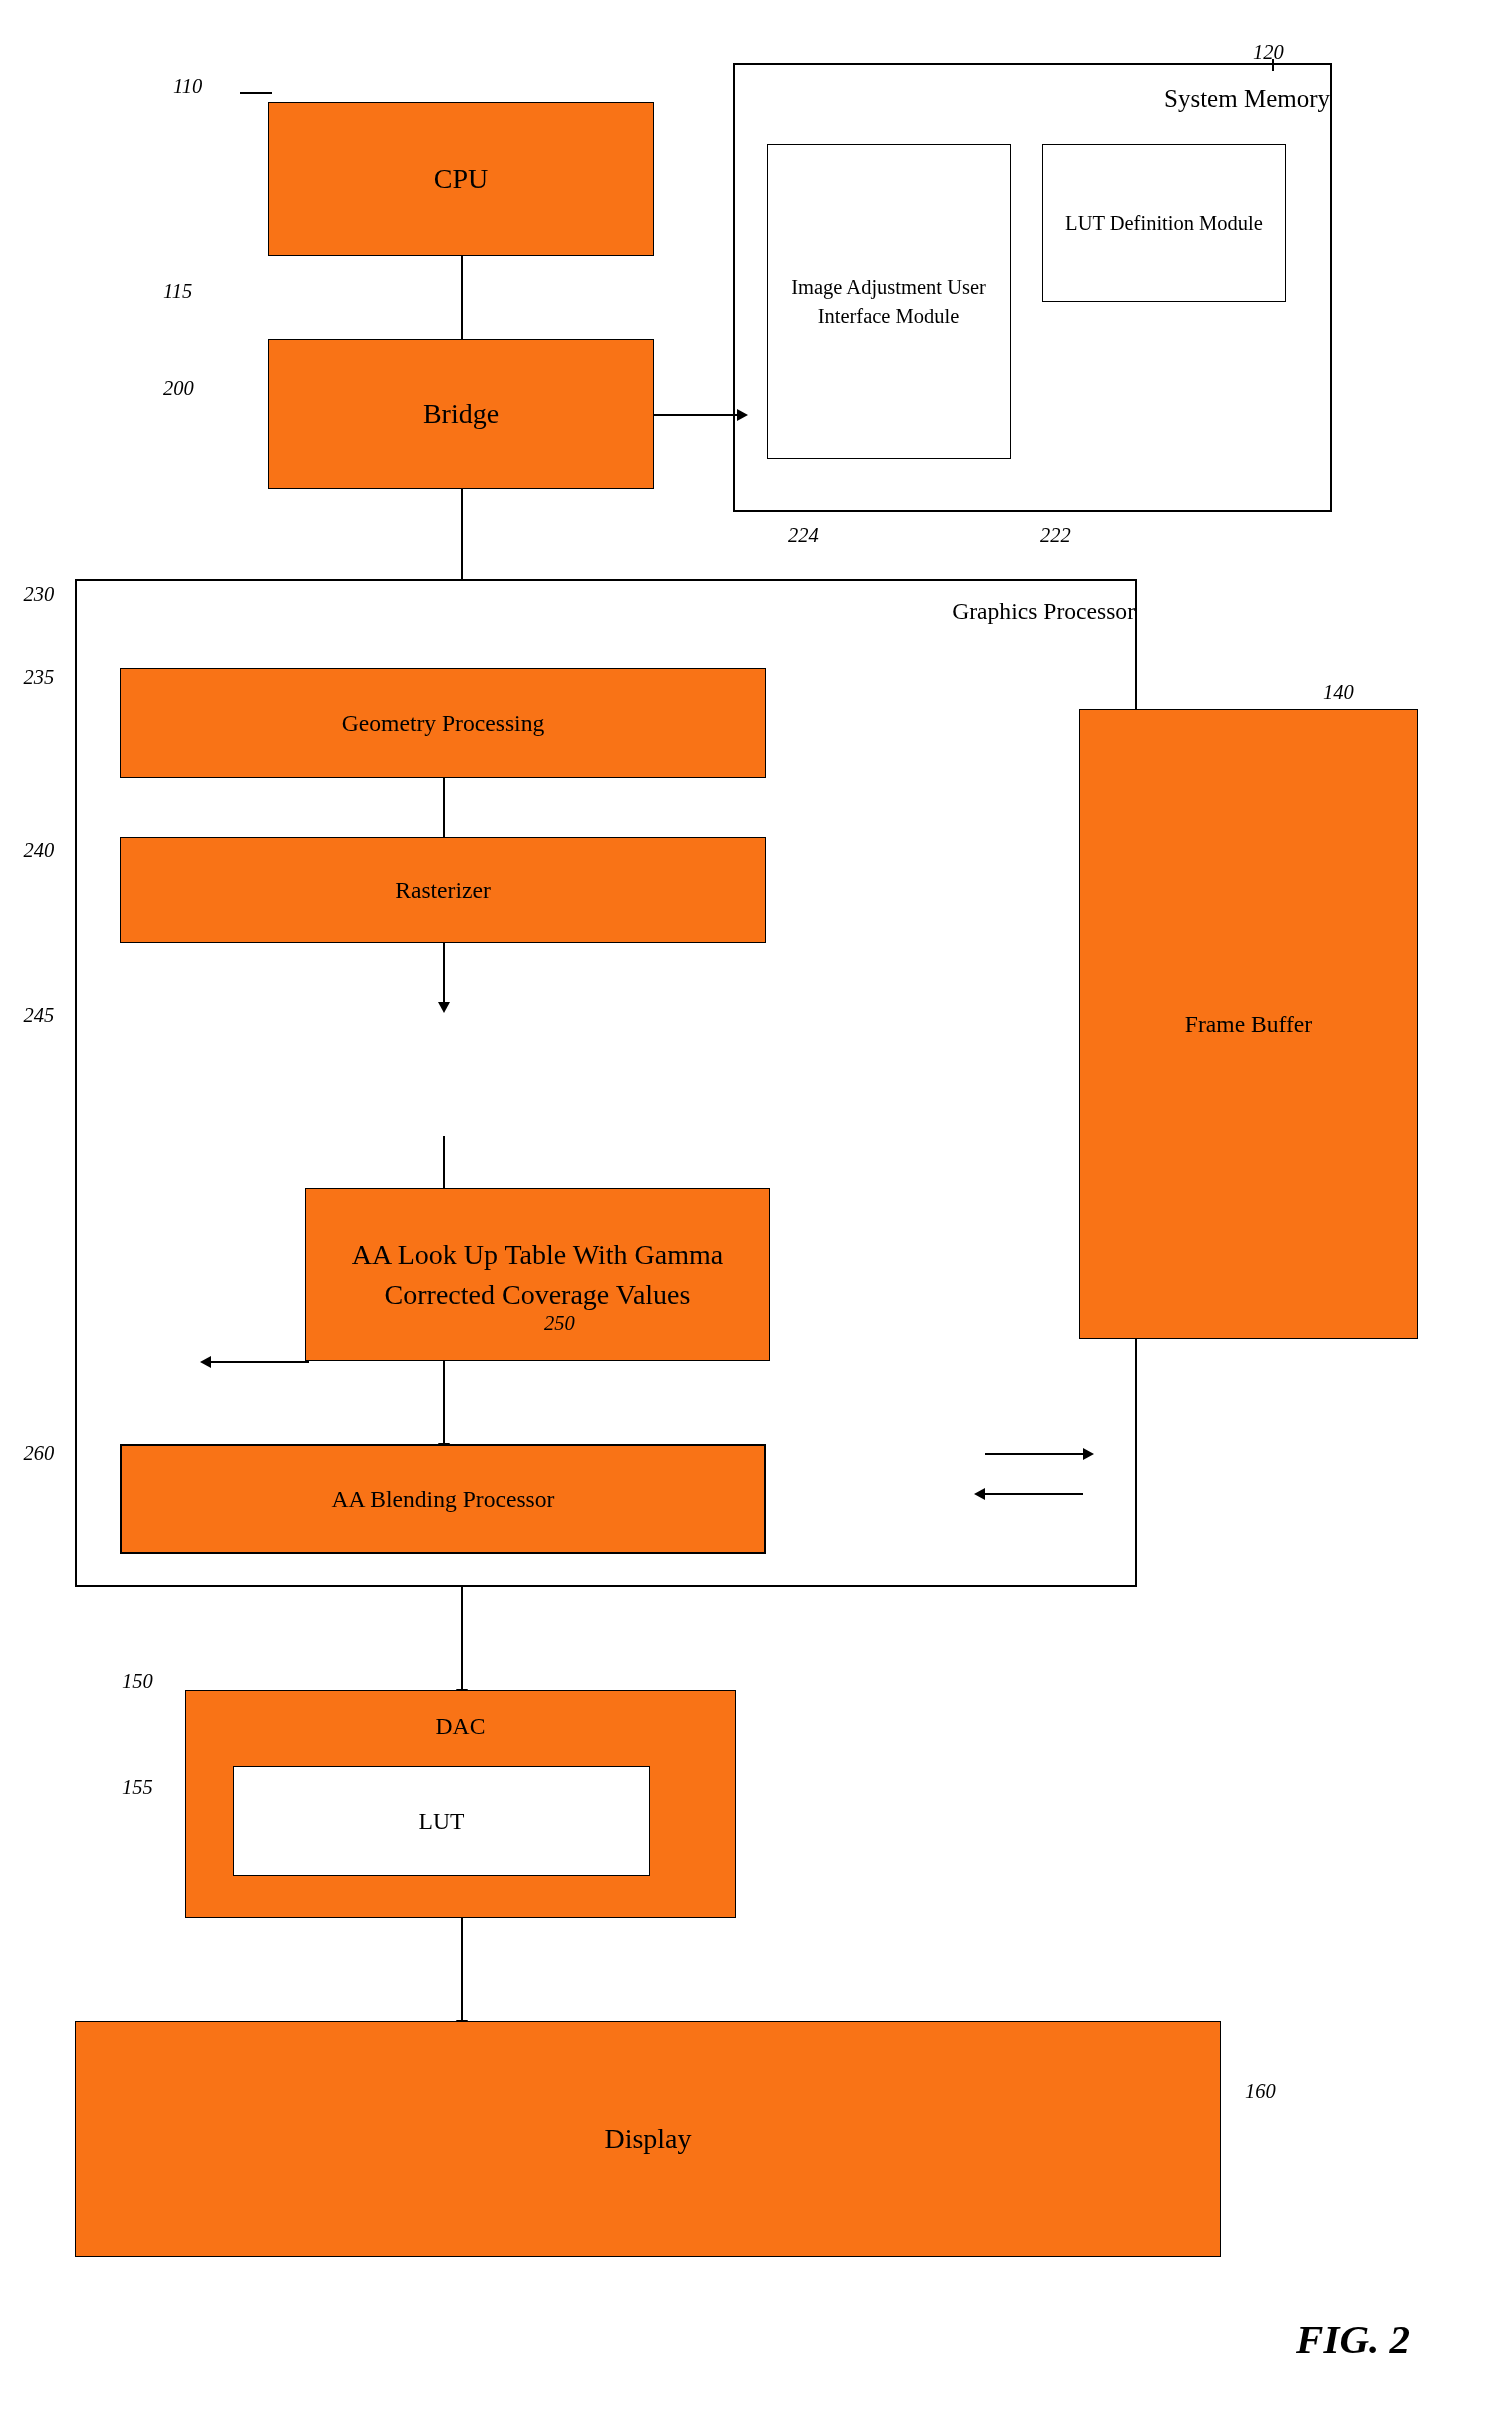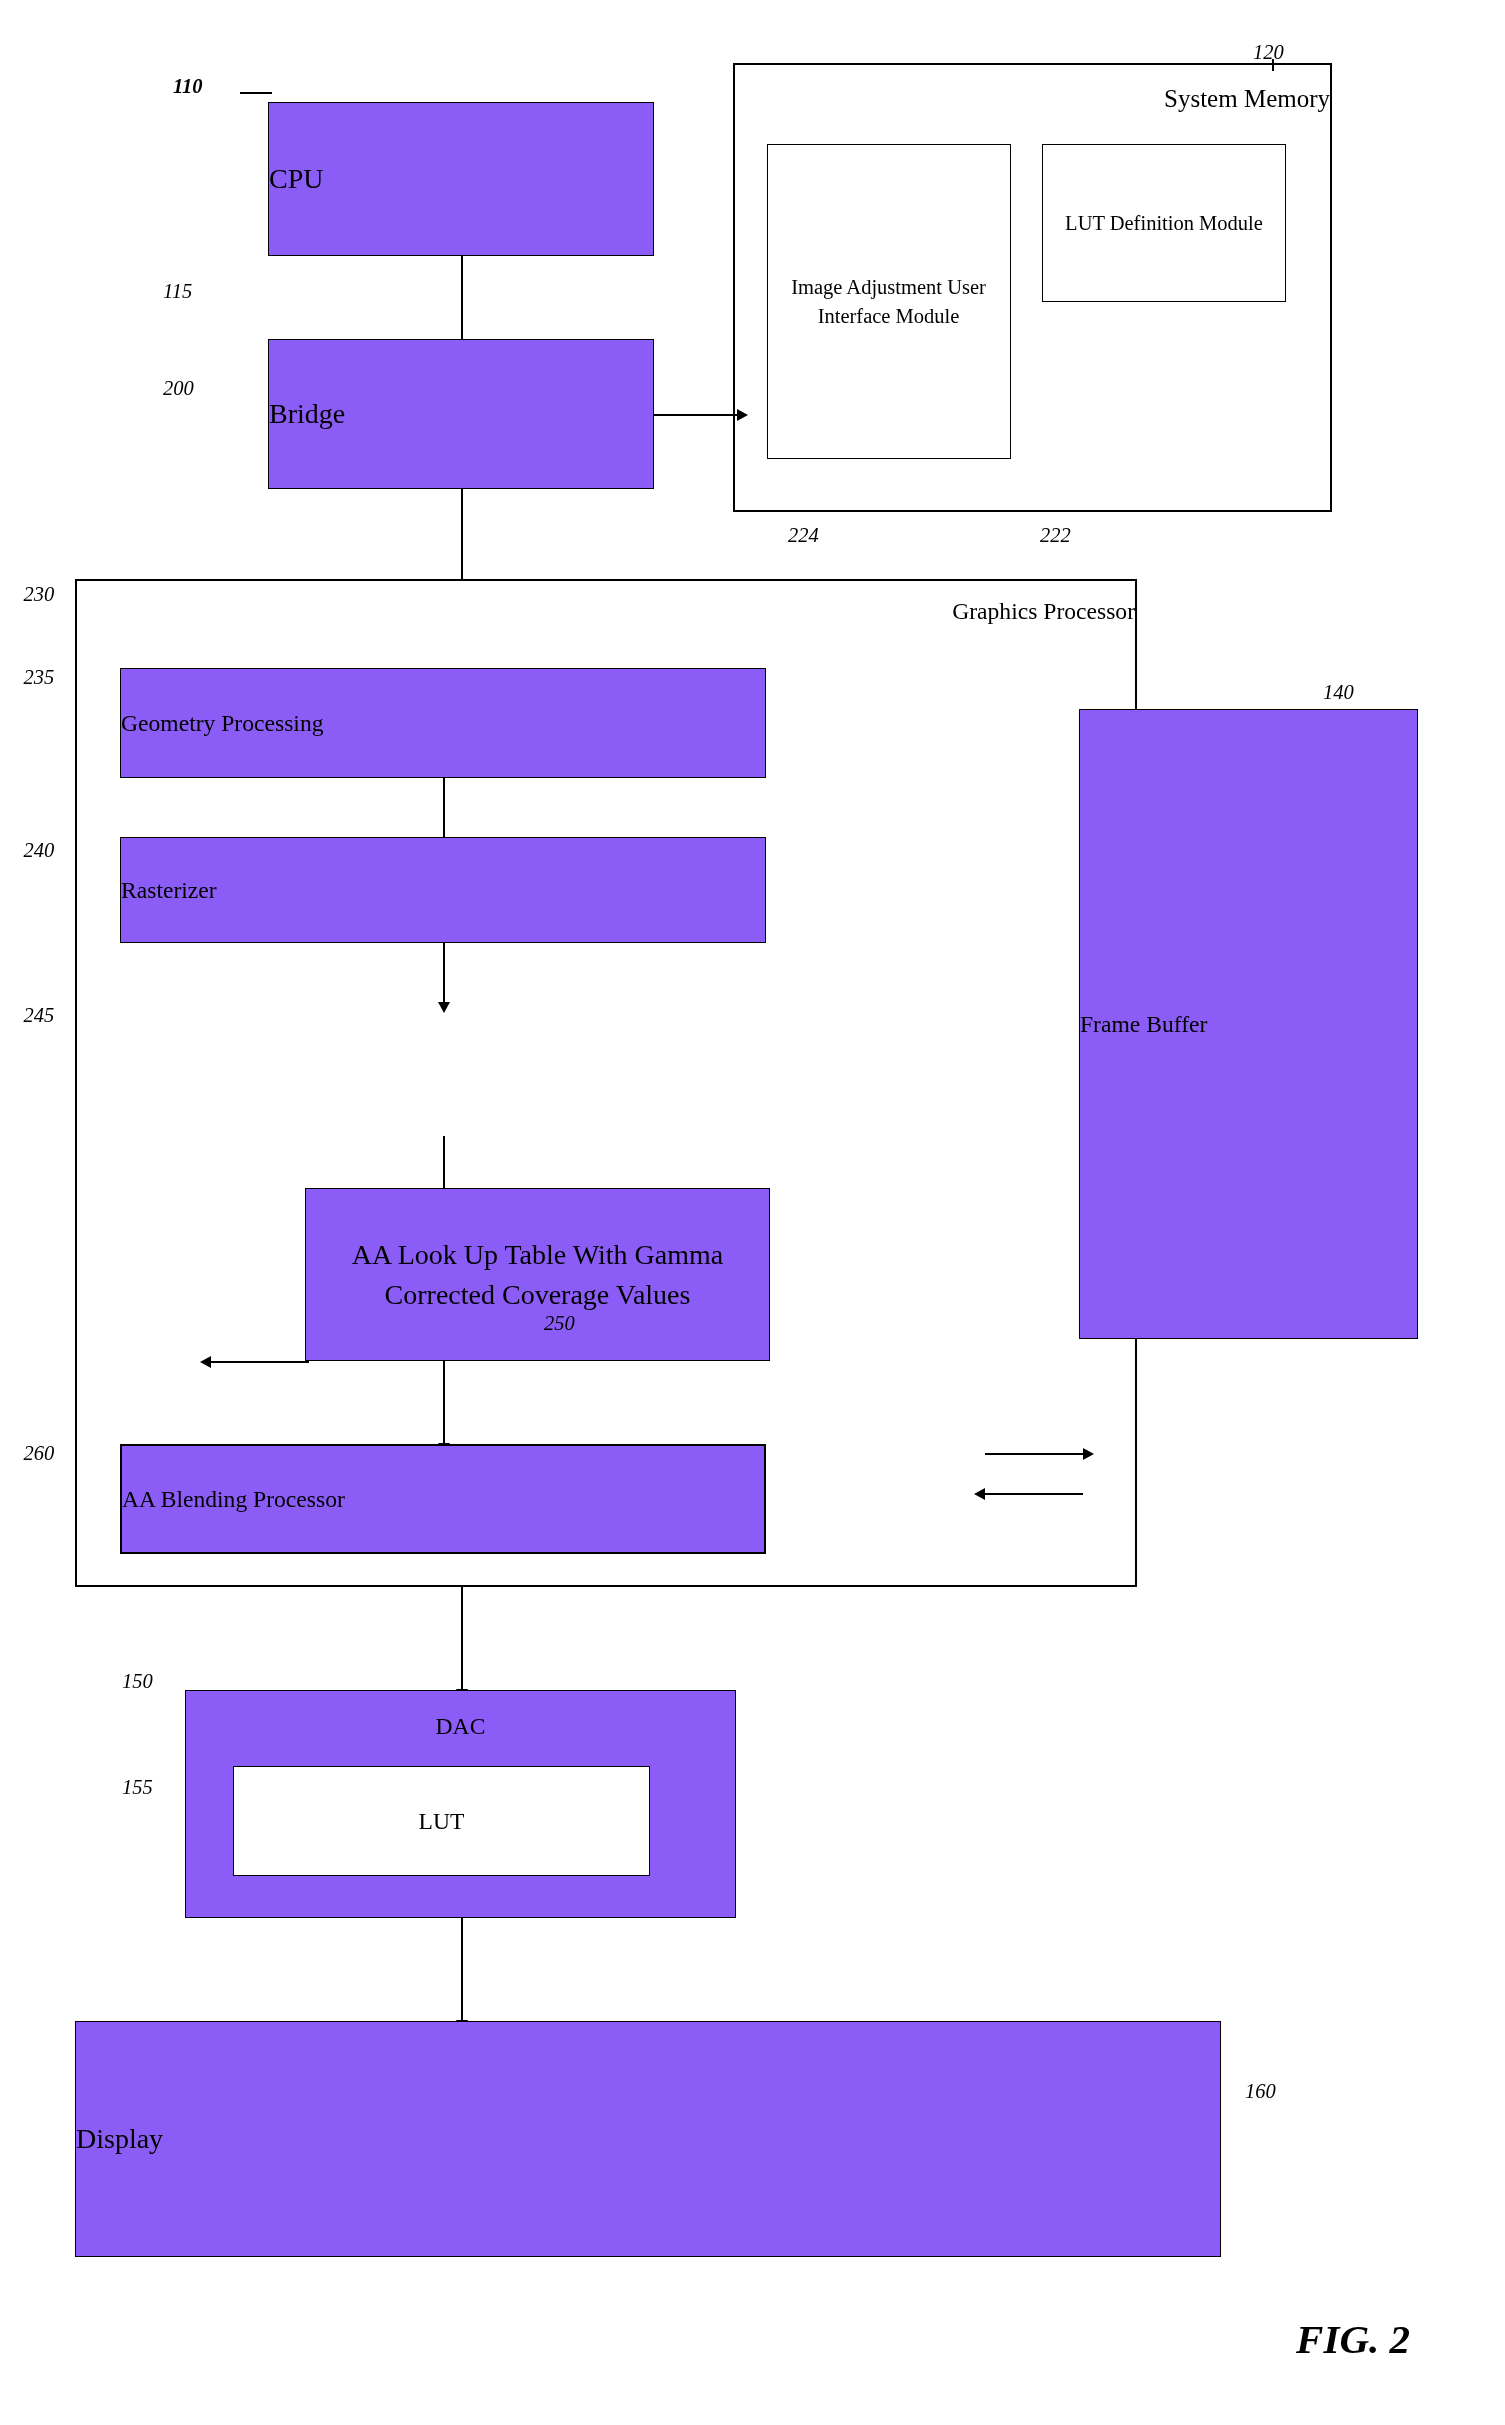--- a/index.html
+++ b/index.html
@@ -15,23 +15,24 @@
     .diagram-container {
       position: relative;
       width: 1505px;
       height: 2426px;
     }
 
     
     .box {
       position: absolute;
       border: 1.6px solid #000;
-      background: #8b5cf6;
+      background: #f97316;
       display: flex;
       align-items: center;
+      justify-content: center;
       text-align: center;
       font-size: 22px;
     }
 
     .box-inner {
       position: absolute;
       border: 1.6px solid #000;
       background: #fff;
       display: flex;
       align-items: center;
@@ -118,21 +119,21 @@
   </style>
 </head>
 <body>
 
 <div class="diagram-container">
 
   <div class="box" style="left:268px; top:102px; width:386px; height:154px; font-size:28px;">
     <span>CPU</span>
   </div>
 
-  <span class="label" style="left:173px; top:75px;font-weight:bold;">110</span>
+  <span class="label" style="left:173px; top:75px;">110</span>
 
   <div style="position:absolute; left:240px; top:92px; width:31.5px; height:1.6px; background:#000;"></div>
 
   <div class="arrow arrow-v" style="left:461px; top:256px; height:83px;">
     <div class="arrowhead-down" style="bottom:-11px; top:auto;"></div>
   </div>
 
   <div class="box" style="left:268px; top:339px; width:386px; height:150px; font-size:28px;">
     <span>Bridge</span>
   </div>

